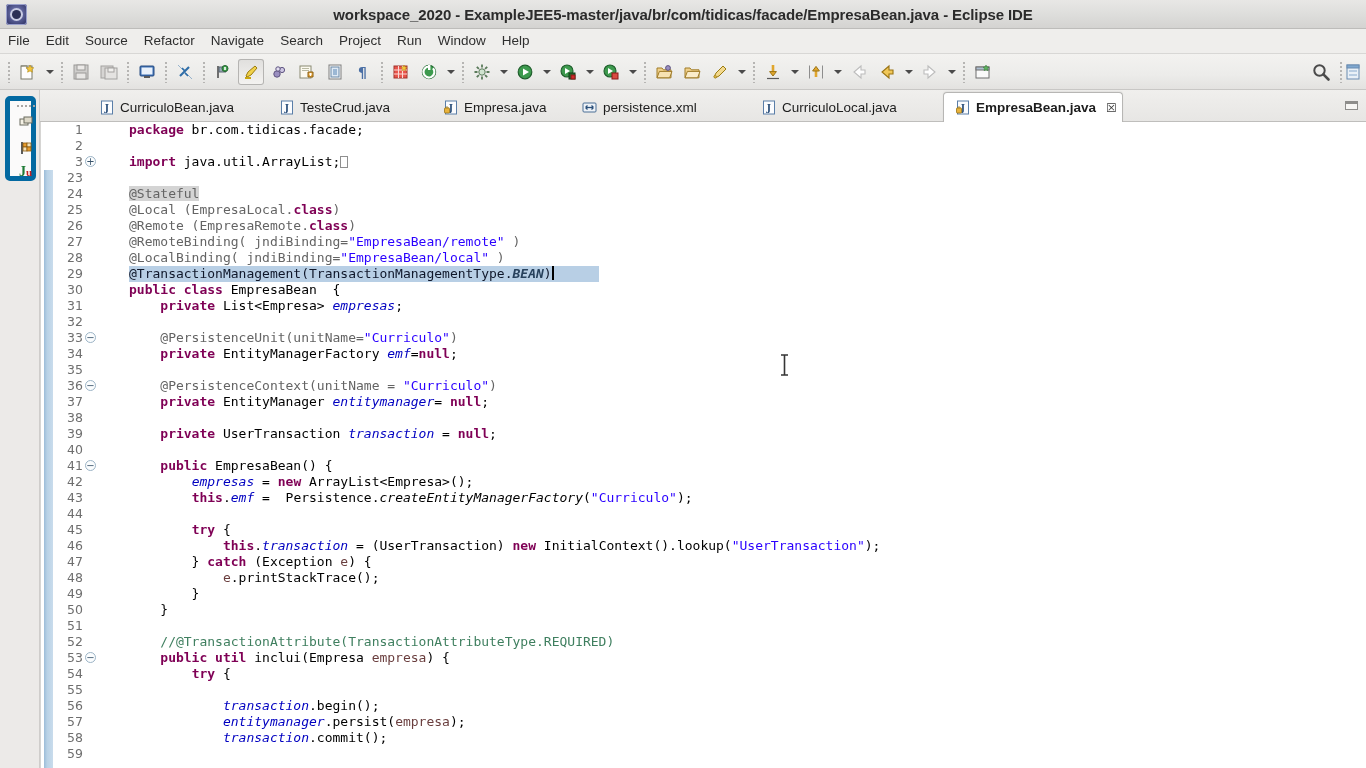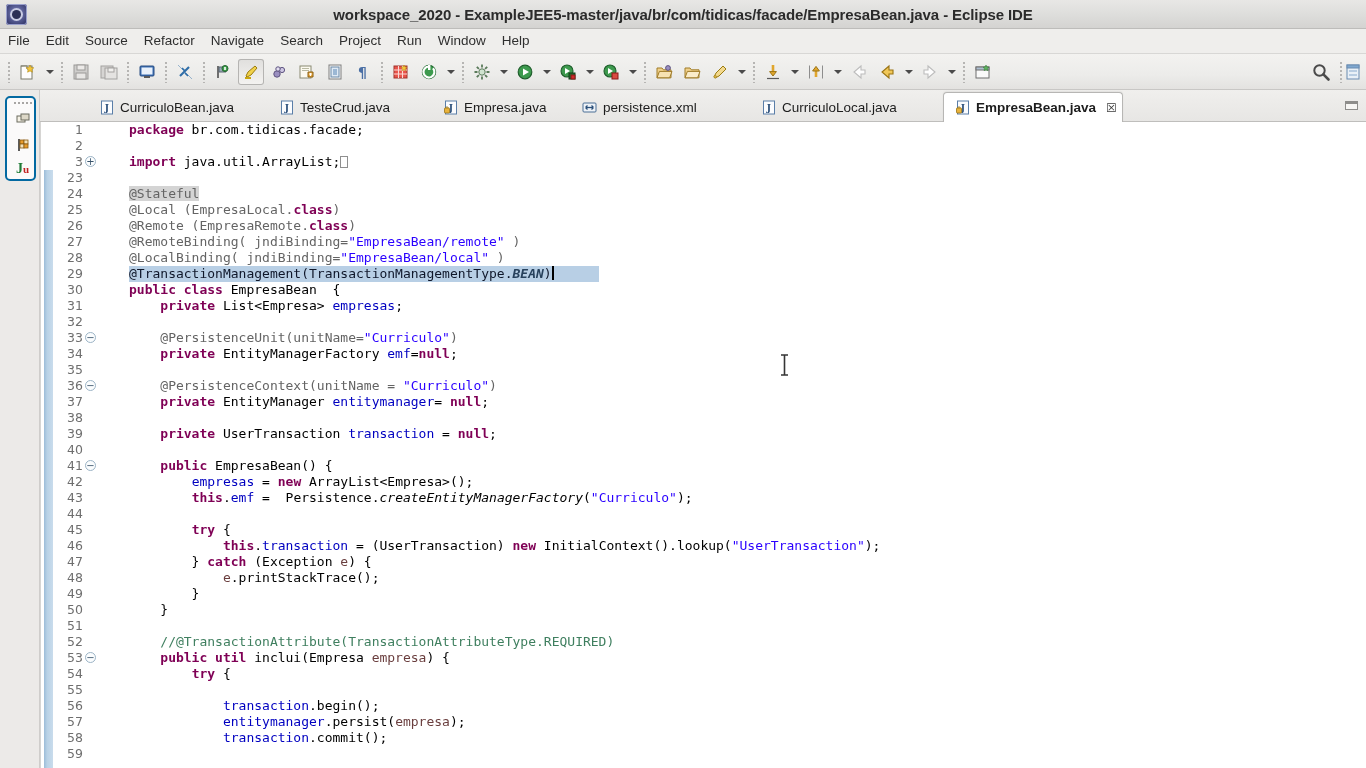--- a/index.html
+++ b/index.html
@@ -85,21 +85,21 @@
 
   
   #leftbar {
     position: absolute; left: 0; top: 90px; width: 40px; height: 678px;
     background: #eceae8;
     border-right: 1px solid #cfcdcb;
   }
   #leftbar-stack {
     position: absolute; left: 5px; top: 6px; width: 31px; height: 85px;
     background: #fbfafa;
-    border: 2px solid #0369a1;
+    border: 5px solid #0369a1;
     border-radius: 5px;
   }
   .lb-grip {
     position: absolute; left: 6px; top: 3px; width: 19px; height: 4px;
     background-image: radial-gradient(#a8a6a4 45%, transparent 46%);
     background-size: 4px 4px;
   }
   .lb-icon {
     width: 31px; height: 26px;
     display: flex; align-items: center; justify-content: center;
@@ -191,21 +191,21 @@
   .caret {
     display: inline-block; width: 2px; height: 14px;
     background: #000; vertical-align: -2px;
   }
   
   .kw   { color: #7f0055; font-weight: bold; }
   .str  { color: #2a00ff; }
   .cmt  { color: #3f7f5f; }
   .ann  { color: #646464; }
   .ann-hi { color: #646464; background: #d4d4d4; }
-  .fld  { color: #0000c0; }
+  .fld  { color: #0000c0; font-style: italic; }
   .mth-it { font-style: italic; }
   .param{ color: #6a3e3e; }
   .sel-txt { color: #0f172a; }
   .sel-txt-b { color: #27415c; font-weight: bold; font-style: italic; }
   .brkt { display:inline-block; width:8px; height:12px; border:1px solid #8f8f8f; vertical-align:-2px; }
 
   
   #mouse-cursor {
     position: absolute; left: 738px; top: 232px; width: 11px; height: 22px;
     pointer-events: none;

